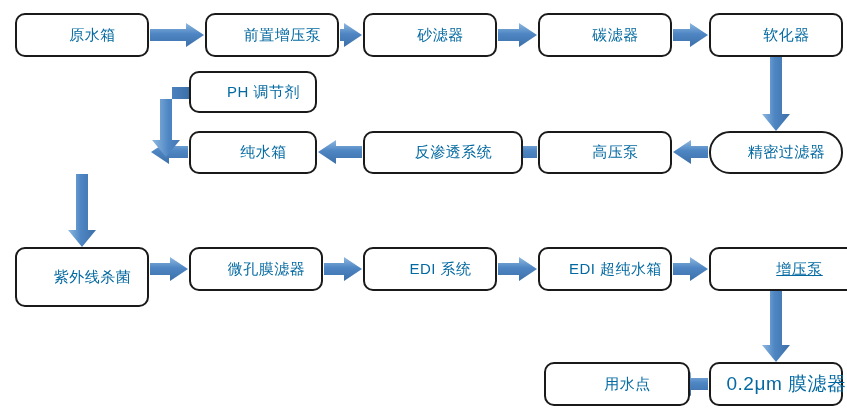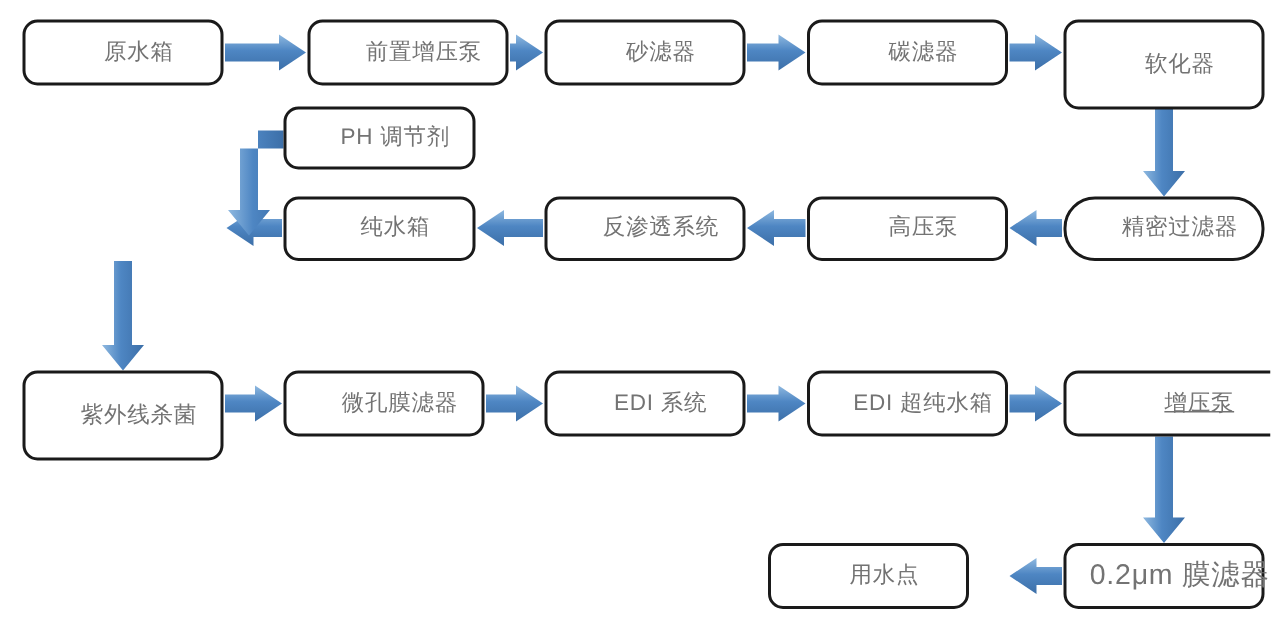--- a/index.html
+++ b/index.html
@@ -29,21 +29,21 @@
   .node {
     position: absolute;
     box-sizing: border-box;
     background: #ffffff;
     border: 2px solid #1a1a1a;
     border-radius: 10px;
     display: flex;
     align-items: center;
     justify-content: center;
     text-align: right;
-    color: #737373;
+    color: #0369a1;
     font-size: 15px;
     line-height: 1.1;
     letter-spacing: 0.5px;
     white-space: nowrap;
     z-index: 2;
     padding-left: 21px;
   }
   .node-label {
     display: inline-block;
   }
@@ -136,34 +136,34 @@
   </div>
 
   <div class="node" style="left:205px; top:13px; width:134px; height:44px;">
     <span class="node-label">前置增压泵</span>
   </div>
 
   <div class="node" style="left:538px; top:13px; width:134px; height:44px;">
     <span class="node-label">碳滤器</span>
   </div>
 
-  <div class="node" style="left:709px; top:13px; width:134px; height:60px;">
+  <div class="node" style="left:709px; top:13px; width:134px; height:44px;">
     <span class="node-label">软化器</span>
   </div>
 
   <div class="node" style="left:189px; top:71px; width:128px; height:42px;">
     <span class="node-label">PH 调节剂</span>
   </div>
 
 
   <div class="node" style="left:189px; top:131px; width:128px; height:43px;">
     <span class="node-label">纯水箱</span>
   </div>
 
-  <div class="node" style="left:363px; top:131px; width:134px; height:43px;">
+  <div class="node" style="left:363px; top:131px; width:160px; height:43px;">
     <span class="node-label">反渗透系统</span>
   </div>
 
   <div class="node" style="left:538px; top:131px; width:134px; height:43px;">
     <span class="node-label">高压泵</span>
   </div>
 
   <div class="node" style="left:709px; top:131px; width:134px; height:43px;border-radius:21px;">
     <span class="node-label">精密过滤器</span>
   </div>
@@ -185,17 +185,17 @@
   </div>
 
   <div class="node" style="left:709px; top:247px; width:160px; height:44px;text-decoration:underline;">
     <span class="node-label">增压泵</span>
   </div>
 
   <div class="node" style="left:709px; top:362px; width:134px; height:44px; font-size:19px;">
     <span class="node-label">0.2μm 膜滤器</span>
   </div>
 
-  <div class="node" style="left:512px; top:362px; width:134px; height:44px;">
+  <div class="node" style="left:544px; top:362px; width:146px; height:44px;">
     <span class="node-label">用水点</span>
   </div>
 
 </div>
 
 </body></html>

